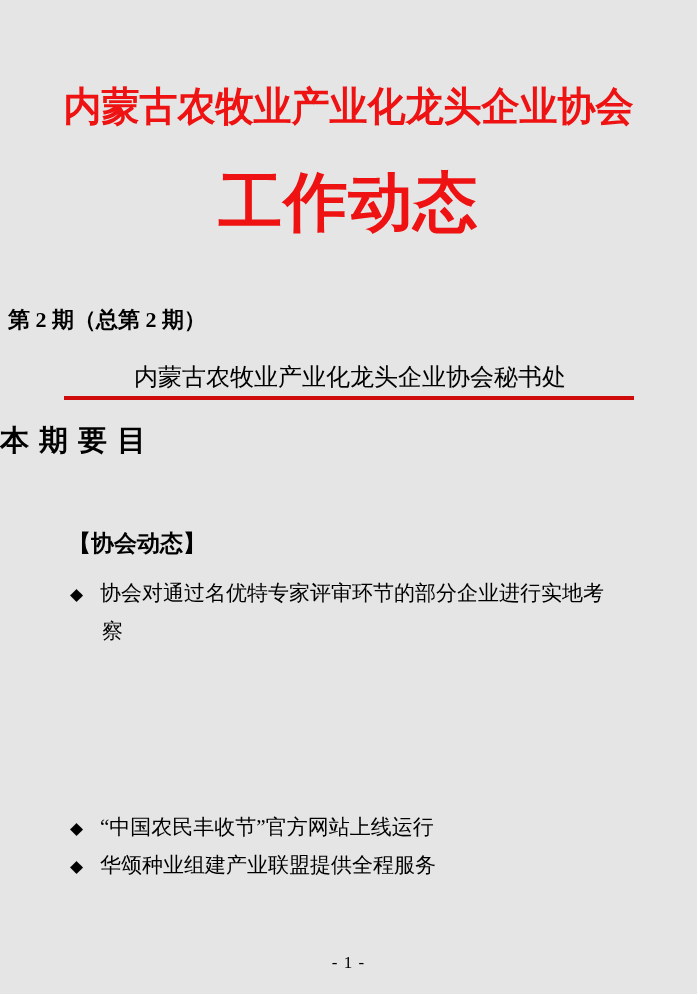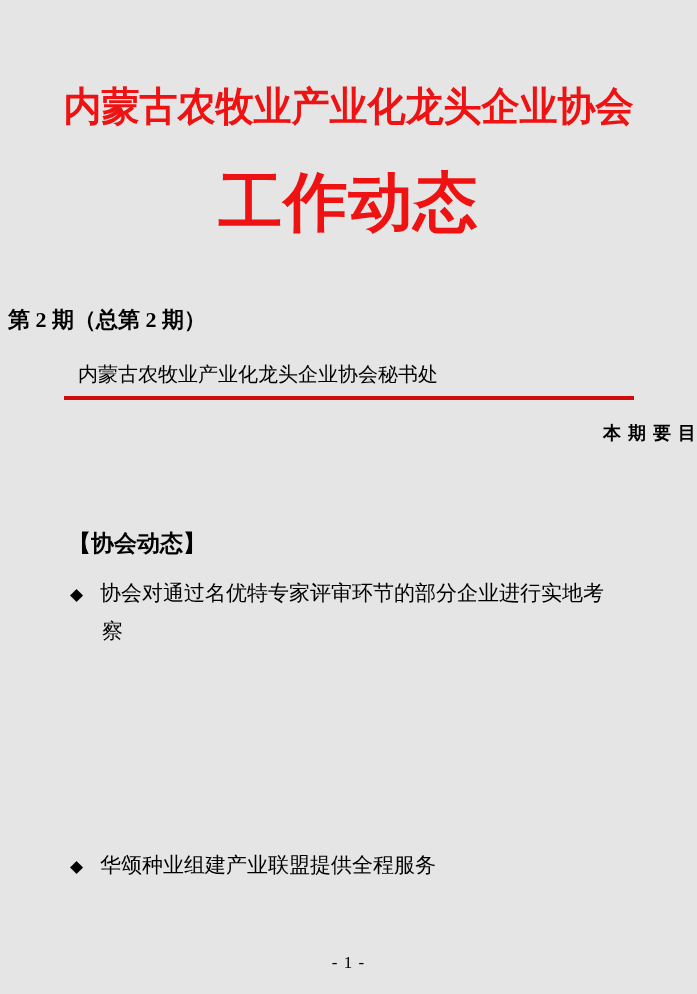--- a/index.html
+++ b/index.html
@@ -19,30 +19,30 @@
     position:absolute; top:166px; left:0; right:0; text-align:center;
     font-size:64px; font-weight:bold; color:var(--accent);
     line-height:1.15; letter-spacing:1px; white-space:nowrap;
   }
   .issue-line {
     position:absolute; top:305px; left:0; right:0; text-align:left;
     font-size:22px; font-weight:bold; white-space:nowrap;margin-left:8px;
   }
   .pub-row {
     position:absolute; top:361px; left:78px; right:75px;
-    display:flex; justify-content:flex-start; align-items:baseline;
-    font-size:20px; white-space:nowrap;gap:13px;
+    display:flex; justify-content:center; align-items:baseline;
+    font-size:24px; white-space:nowrap;gap:13px;
   }
   .red-rule {
     position:absolute; top:396px; left:64px; width:570px; height:4px;
     background:var(--rule);
   }
   .contents-title {
-    position:absolute; top:421px; left:0; right:0; text-align:right;
-    font-size:18px; font-weight:bold; letter-spacing:1px;
+    position:absolute; top:421px; left:0; right:0; text-align:left;
+    font-size:29px; font-weight:bold; letter-spacing:1px;
     font-family:"Liberation Sans","DejaVu Sans",sans-serif;
   }
   .sec-heading {
     position:absolute; left:68px; font-size:23px; font-weight:bold;
     font-family:"Liberation Sans","DejaVu Sans",sans-serif;
     white-space:nowrap;
   }
   .li {
     position:absolute; left:70px; right:58px;
     font-size:21px; line-height:27px; white-space:nowrap;
@@ -76,20 +76,23 @@
   <div class="sec-heading" style="top:528px">【协会动态】</div>
 
 
   <div class="li" style="top:580px">
     <span class="bullet">◆</span><span>协会对通过名优特专家评审环节的部分企业进行实地考</span>
   </div>
   <div class="li cont" style="top:618px">察</div>
 
 
 
+  <div class="li" style="top:814px">
+    <span class="bullet">◆</span><span>“中国农民丰收节”官方网站上线运行</span>
+  </div>
 
   <div class="li" style="top:852px">
     <span class="bullet">◆</span><span>华颂种业组建产业联盟提供全程服务</span>
   </div>
 
   <div class="page-num">- 1 -</div>
 
 </div>
 
 </body></html>

